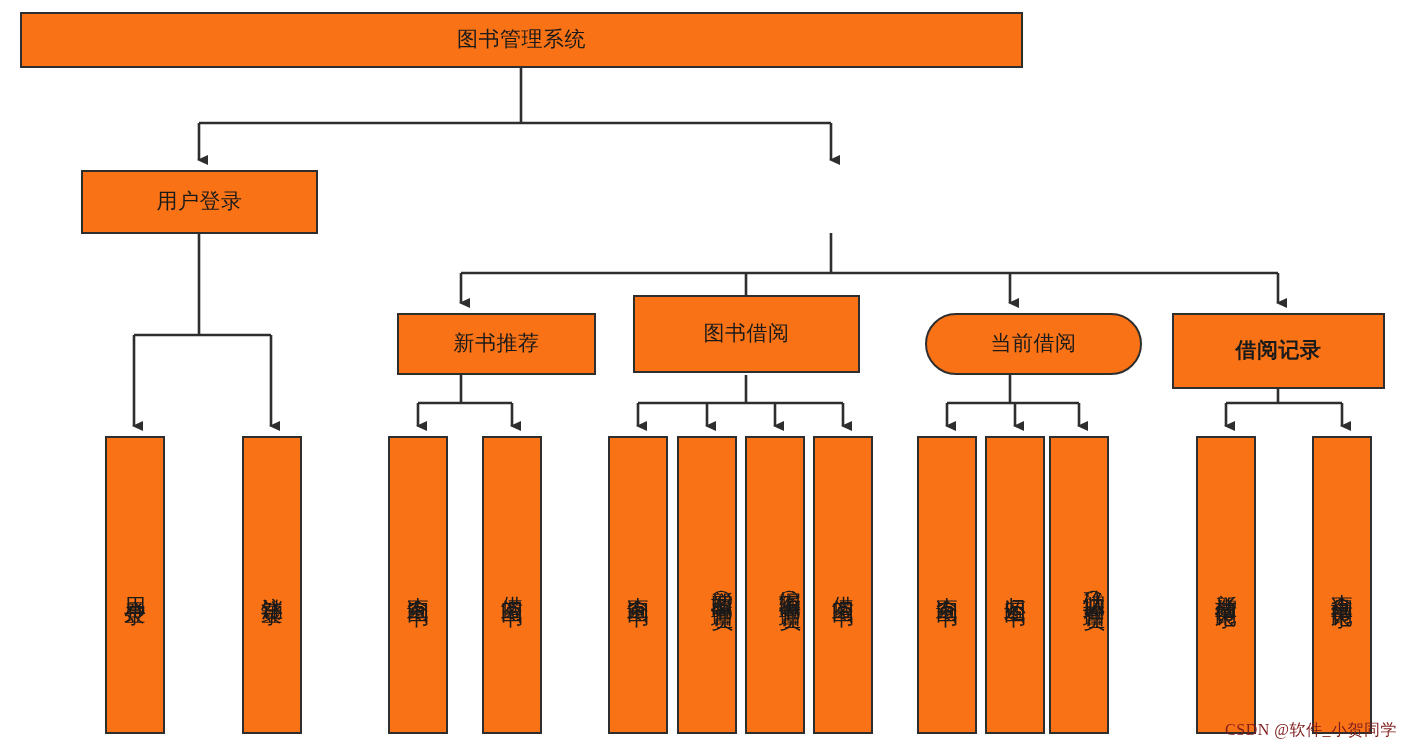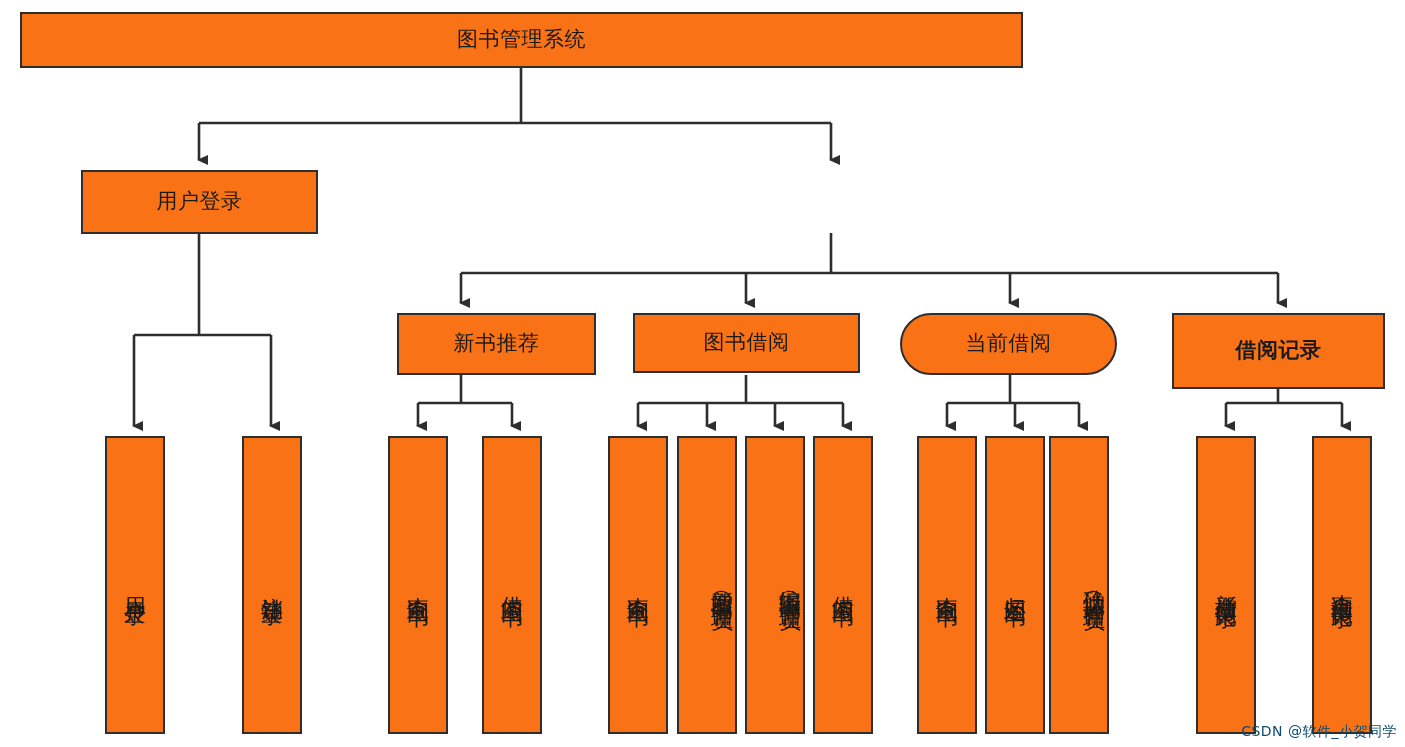--- a/index.html
+++ b/index.html
@@ -50,24 +50,25 @@
     padding: 4px 0;
     white-space: nowrap;
   }
   .node.vert.top-align {
     align-items: flex-start;
   }
   .watermark {
     position: absolute;
     right: 8px;
     bottom: 6px;
-    font-size: 14px;
-    color: #0c4a6e;
+    font-size: 16px;
+    color: #7f1d1d;
     white-space: nowrap;
     letter-spacing: 0.5px;
+    font-family: Liberation Serif, serif;
   }
 </style>
 </head>
 <body>
 
 <div id="canvas">
 
   <svg class="wires" viewBox="0 0 1405 747" xmlns="http://www.w3.org/2000/svg">
     <defs>
       <marker id="arrow" markerWidth="11" markerHeight="11" refX="5" refY="9" orient="auto" markerUnits="userSpaceOnUse">
@@ -118,23 +119,23 @@
     </g>
   </svg>
 
   <div class="node horiz" style="left:20px; top:12px; width:1003px; height:56px;">图书管理系统</div>
 
   <div class="node horiz" style="left:81px; top:170px; width:237px; height:64px;">用户登录</div>
 
 
   <div class="node horiz" style="left:361px; top:313px; width:199px; height:62px;margin-left:36px;">新书推荐</div>
 
-  <div class="node horiz" style="left:633px; top:313px; width:227px; height:60px;">图书借阅</div>
+  <div class="node horiz" style="left:633px; top:295px; width:227px; height:78px;">图书借阅</div>
 
-  <div class="node horiz" style="left:900px; top:313px; width:217px; height:62px;border-radius:31px;">当前借阅</div>
+  <div class="node horiz" style="left:925px; top:313px; width:217px; height:62px;border-radius:31px;">当前借阅</div>
 
   <div class="node horiz" style="left:1172px; top:313px; width:213px; height:76px;font-weight:bold;">借阅记录</div>
 
   <div class="node vert" style="left:105px; top:436px; width:60px; height:298px;">用户登录</div>
 
   <div class="node vert" style="left:242px; top:436px; width:60px; height:298px;">注销登录</div>
 
   <div class="node vert" style="left:388px; top:436px; width:60px; height:298px;">查询图书</div>
 
   <div class="node vert" style="left:482px; top:436px; width:60px; height:298px;">借阅图书</div>

